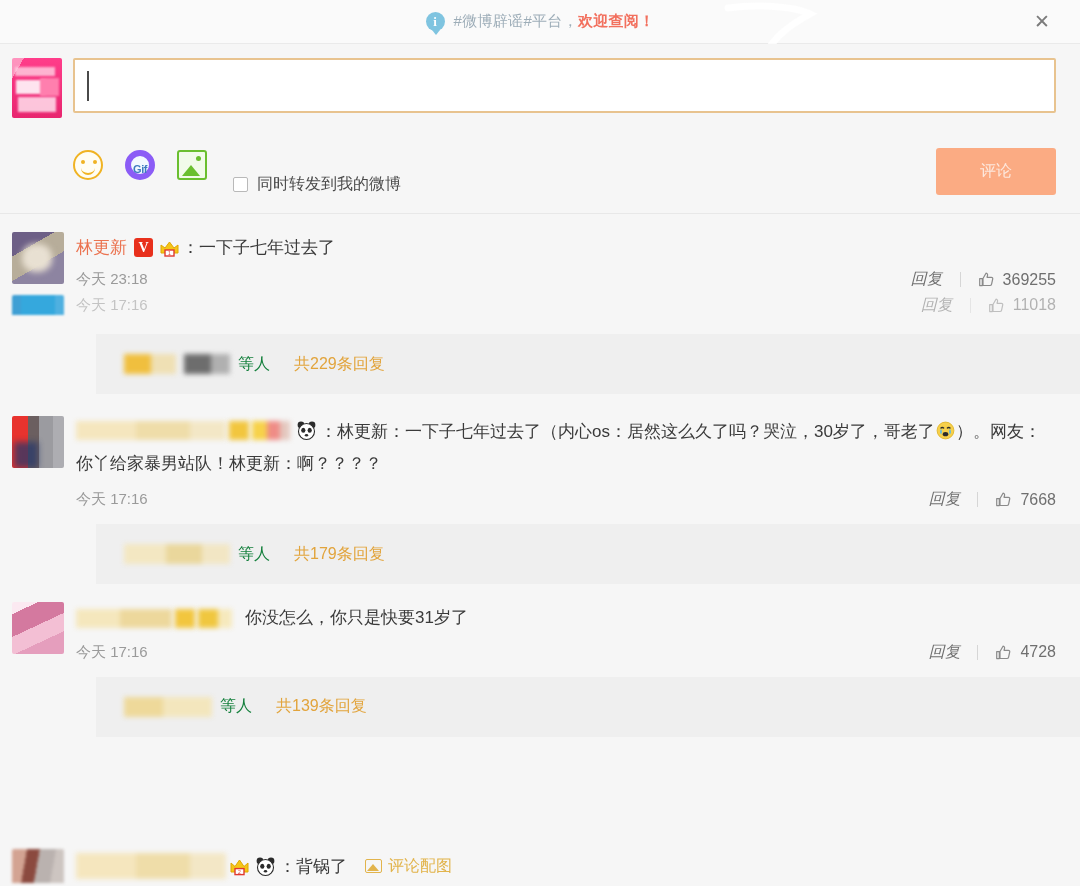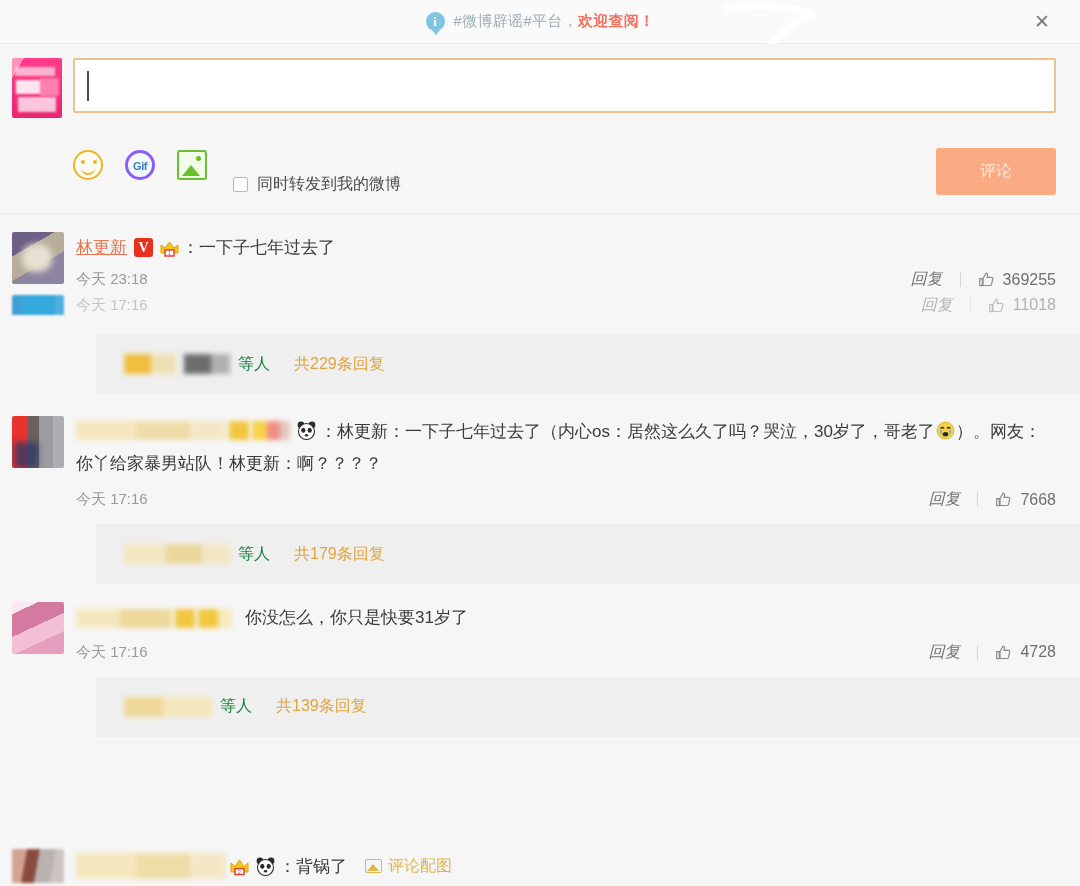--- a/index.html
+++ b/index.html
@@ -168,21 +168,21 @@
   }
   .ico-emoji::after {
     content: "";
     position: absolute; left: 6px; top: 14px;
     width: 14px; height: 7px;
     border-bottom: 2px solid #f0b323;
     border-radius: 0 0 9px 9px;
   }
   .ico-gif {
     border-radius: 50%;
-    border: 3px solid #8b5cf6;
+    border: 6px solid #8b5cf6;
     background: #f2f9ff;
     color: #3d7bbf;
     font-size: 11px;
     font-weight: bold;
     line-height: 26px;
     text-align: center;
     letter-spacing: -.5px;
   }
   .ico-pic {
     border: 2px solid #6abf2f;
@@ -275,21 +275,20 @@
     align-items: center;
     flex-wrap: wrap;
     gap: 0;
   }
   .uname {
     font-size: 17px;
     color: #eb7350;
     margin-right: 7px;
     cursor: pointer;
     white-space: nowrap;
-    text-decoration: underline;
   }
   .badge-v {
     width: 19px; height: 19px;
     background: #e8301c;
     color: #fff;
     font-size: 14px;
     font-weight: bold;
     line-height: 19px;
     text-align: center;
     border-radius: 3px;

